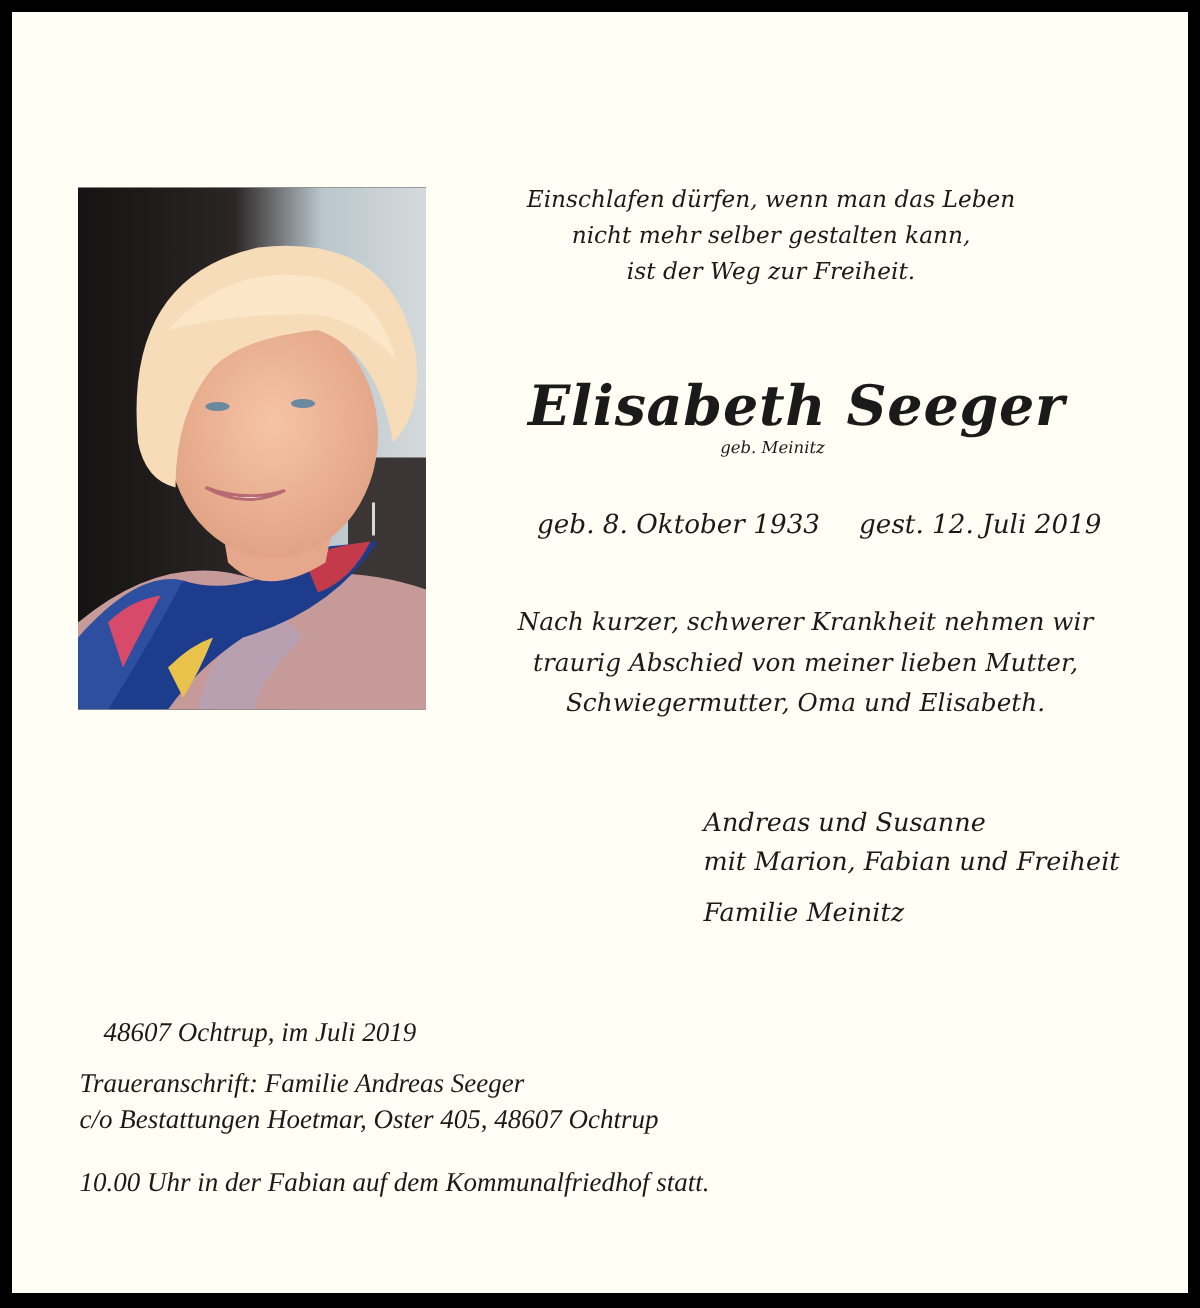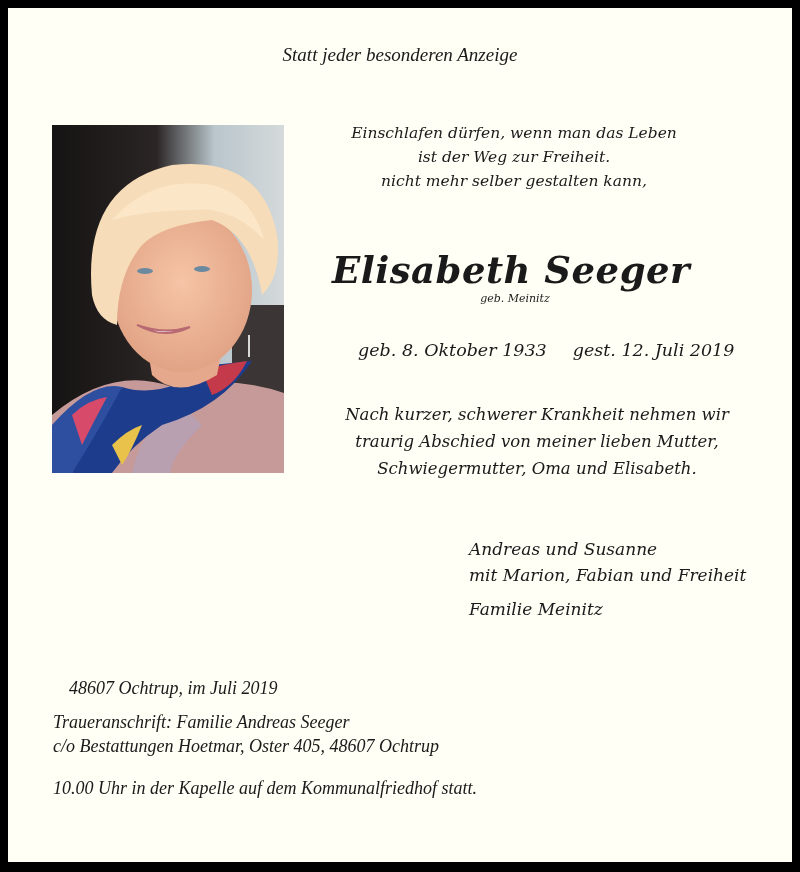--- a/index.html
+++ b/index.html
@@ -11,36 +11,35 @@
       font-family: "DejaVu Serif", "Liberation Serif", serif;
       font-style: italic; color: #1a1a1a;
     }
     .abs { position: absolute; }
     .header { top: 36px; left: 0; width: 784px; text-align: center; font-family: "Liberation Serif", serif; font-size: 19px; }
     .photo {
       left: 44px; top: 117px; width: 232px; height: 348px; overflow: hidden;
       background: #2a2526;
     }
     .motto { left: 342px; top: 113px; width: 328px; text-align: center; font-size: 15.5px; line-height: 24px; }
-    .name { left: 296px; top: 240px; width: 414px; text-align: center; font-weight: bold; font-size: 37px; letter-spacing: 0.5px; font-family: "DejaVu Serif", serif; }
+    .name { left: 316px; top: 240px; width: 414px; text-align: center; font-weight: bold; font-size: 37px; letter-spacing: 0.5px; font-family: "DejaVu Serif", serif; }
     .maiden { left: 300px; top: 284px; width: 414px; text-align: center; font-size: 11px; }
     .dates { left: 350px; top: 332px; width: 360px; font-size: 17.5px; white-space: nowrap; }
     .dates .gest { margin-left: 26px; }
     .message { left: 332px; top: 393px; width: 394px; text-align: center; font-size: 16.5px; line-height: 27px; }
     .mourners { left: 461px; top: 528px; font-size: 17px; line-height: 26px; white-space: nowrap; }
     .mourners .fam { margin-top: 8px; }
     .place { left: 61px; top: 670px; font-family: "Liberation Serif", serif; font-size: 18px; }
     .address { left: 45px; top: 702px; font-family: Liberation Serif, serif; font-size: 18px; line-height: 24px; }
     .ceremony { left: 45px; top: 768px; width: 720px; font-family: "Liberation Serif", serif; font-size: 18px; line-height: 24px; }
   </style>
 </head>
 <body>
 
 <div class="card">
-  <div class="abs header">Statt jeder besonderen Anzeige</div>
 
   <div class="abs photo">
     <svg width="232" height="348" viewBox="0 0 232 348">
       <defs>
         <linearGradient id="bg" x1="0" y1="0" x2="1" y2="0">
           <stop offset="0" stop-color="#151313"></stop>
           <stop offset="0.45" stop-color="#2b2525"></stop>
           <stop offset="0.7" stop-color="#b9c6cc"></stop>
           <stop offset="1" stop-color="#d5dadb"></stop>
         </linearGradient>
@@ -72,22 +71,22 @@
       <ellipse cx="150" cy="144" rx="8" ry="3" fill="#6b8aa0"></ellipse>
 
       <path d="M85 200 Q112 215 138 202 Q112 210 85 200 Z" fill="#ffffff" stroke="#b86a72" stroke-width="2"></path>
 
       <line x1="197" y1="210" x2="197" y2="232" stroke="#d8d8d8" stroke-width="2"></line>
     </svg>
   </div>
 
   <div class="abs motto">
     <div>Einschlafen dürfen, wenn man das Leben</div>
+    <div>nicht mehr selber gestalten kann,</div>
     <div>ist der Weg zur Freiheit.</div>
-    <div>nicht mehr selber gestalten kann,</div>
   </div>
 
   <div class="abs name">Elisabeth Seeger</div>
   <div class="abs maiden">geb. Meinitz</div>
   <div class="abs dates">
     <span>geb. 8. Oktober 1933</span><span class="gest">gest. 12. Juli 2019</span>
   </div>
 
   <div class="abs message">
     <div>Nach kurzer, schwerer Krankheit nehmen wir</div>
@@ -102,15 +101,15 @@
   </div>
 
   <div class="abs place">48607 Ochtrup, im Juli 2019</div>
 
   <div class="abs address">
     <div>Traueranschrift: Familie Andreas Seeger</div>
     <div>c/o Bestattungen Hoetmar, Oster 405, 48607 Ochtrup</div>
   </div>
 
   <div class="abs ceremony">
-    <div>10.00 Uhr in der Kapelle auf dem Kommunalfriedhof statt.</div>
+    <div>10.00 Uhr in der Fabian auf dem Kommunalfriedhof statt.</div>
   </div>
 </div>
 
 </body></html>

